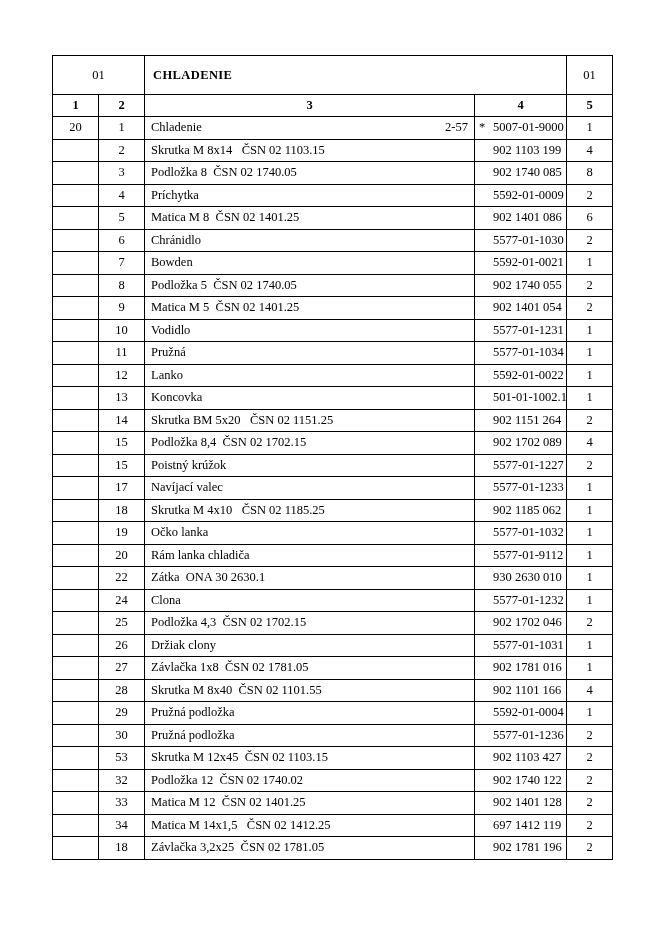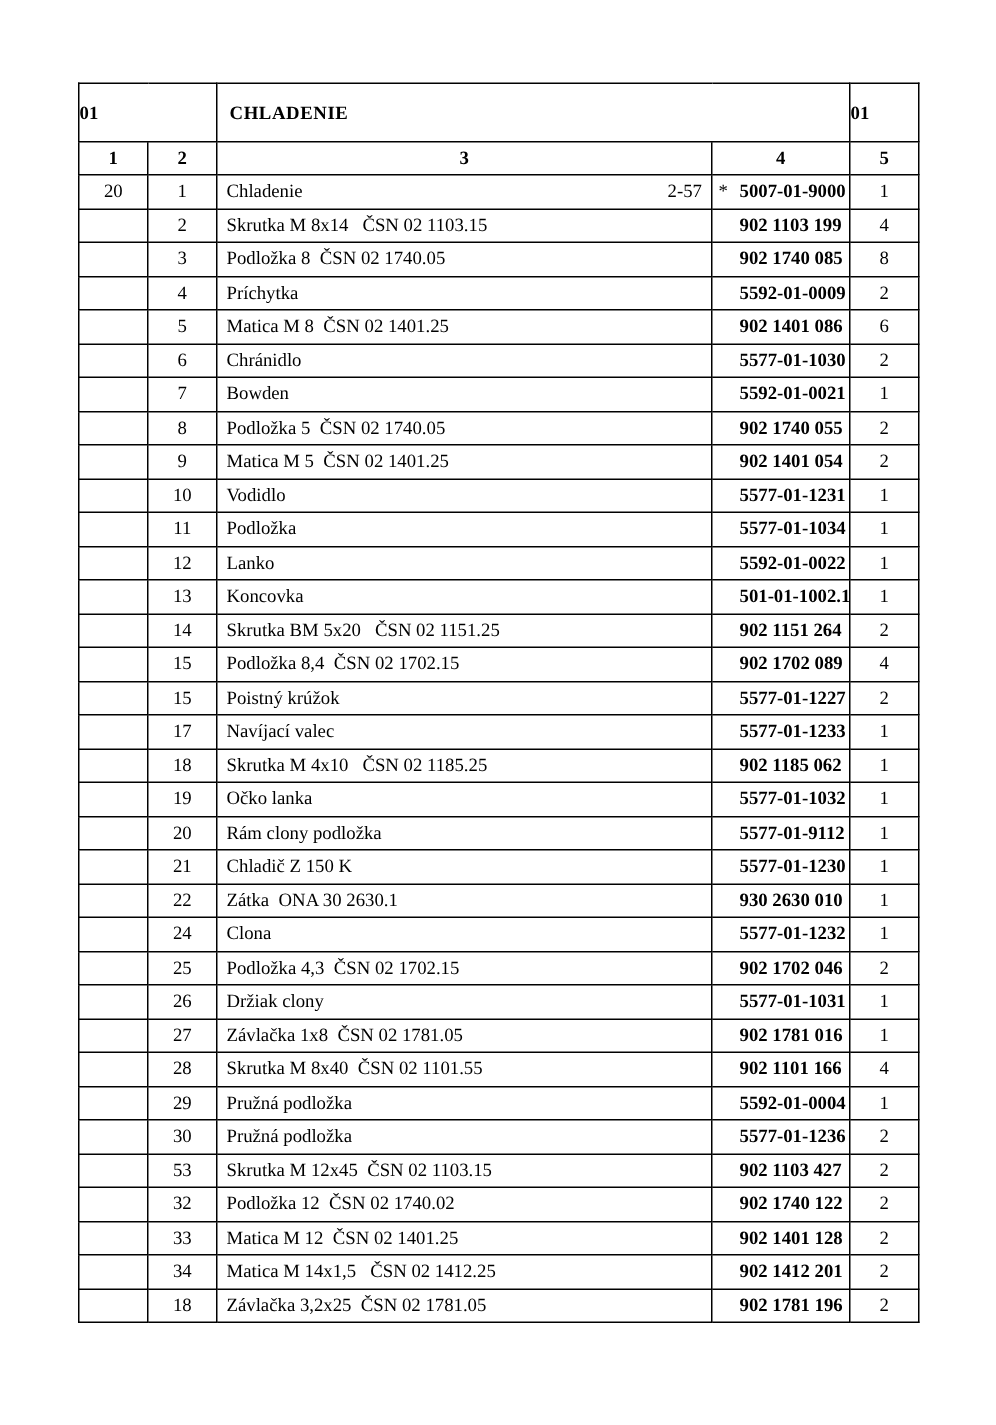--- a/index.html
+++ b/index.html
@@ -30,22 +30,22 @@
     border: 1px solid #000000;
     padding: 0;
     vertical-align: middle;
     font-size: 12.5px;
   }
   
   .title-row td {
     height: 38px;
   }
   .title-code {
-    text-align: left;
-    font-weight: bold;
+    text-align: center;
+    font-weight: normal;
     font-size: 14px;
   }
   .title-name {
     padding-left: 8px !important;
     font-weight: bold;
     font-size: 14px;
     letter-spacing: 0.4px;
   }
   
   .head-row td {
@@ -100,21 +100,20 @@
     padding-left: 4px;
   }
   .num-mark {
     width: 14px;
     flex: 0 0 14px;
     text-align: left;
   }
   .num-text {
     flex: 1 1 auto;
     white-space: pre;
-    font-weight: bold;
   }
 </style>
 </head>
 <body>
 
 <div class="page">
   <table class="parts">
     <colgroup>
       <col style="width:46px">
         <col style="width:46px">
@@ -315,21 +314,21 @@
               <span class="num-text">5577-01-1231</span>
             </div>
           </td>
           <td class="c5">1</td>
         </tr>
         <tr class="body-row">
           <td class="c1"></td>
           <td class="c2">11</td>
           <td class="c3">
             <div class="desc-wrap">
-              <span class="desc-text">Podložka</span>
+              <span class="desc-text">Pružná</span>
               <span class="desc-spacer"></span>
               <span class="desc-ref"></span>
             </div>
           </td>
           <td class="c4">
             <div class="num-wrap">
               <span class="num-mark"></span>
               <span class="num-text">5577-01-1034</span>
             </div>
           </td>
@@ -477,53 +476,35 @@
               <span class="num-text">5577-01-1032</span>
             </div>
           </td>
           <td class="c5">1</td>
         </tr>
         <tr class="body-row">
           <td class="c1"></td>
           <td class="c2">20</td>
           <td class="c3">
             <div class="desc-wrap">
-              <span class="desc-text">Rám clony podložka</span>
+              <span class="desc-text">Rám lanka chladiča</span>
               <span class="desc-spacer"></span>
               <span class="desc-ref"></span>
             </div>
           </td>
           <td class="c4">
             <div class="num-wrap">
               <span class="num-mark"></span>
               <span class="num-text">5577-01-9112</span>
             </div>
           </td>
           <td class="c5">1</td>
         </tr>
         <tr class="body-row">
           <td class="c1"></td>
-          <td class="c2">21</td>
-          <td class="c3">
-            <div class="desc-wrap">
-              <span class="desc-text">Chladič Z 150 K</span>
-              <span class="desc-spacer"></span>
-              <span class="desc-ref"></span>
-            </div>
-          </td>
-          <td class="c4">
-            <div class="num-wrap">
-              <span class="num-mark"></span>
-              <span class="num-text">5577-01-1230</span>
-            </div>
-          </td>
-          <td class="c5">1</td>
-        </tr>
-        <tr class="body-row">
-          <td class="c1"></td>
           <td class="c2">22</td>
           <td class="c3">
             <div class="desc-wrap">
               <span class="desc-text">Zátka  ONA 30 2630.1</span>
               <span class="desc-spacer"></span>
               <span class="desc-ref"></span>
             </div>
           </td>
           <td class="c4">
             <div class="num-wrap">
@@ -719,21 +700,21 @@
           <td class="c3">
             <div class="desc-wrap">
               <span class="desc-text">Matica M 14x1,5   ČSN 02 1412.25</span>
               <span class="desc-spacer"></span>
               <span class="desc-ref"></span>
             </div>
           </td>
           <td class="c4">
             <div class="num-wrap">
               <span class="num-mark"></span>
-              <span class="num-text">902 1412 201</span>
+              <span class="num-text">697 1412 119</span>
             </div>
           </td>
           <td class="c5">2</td>
         </tr>
         <tr class="body-row">
           <td class="c1"></td>
           <td class="c2">18</td>
           <td class="c3">
             <div class="desc-wrap">
               <span class="desc-text">Závlačka 3,2x25  ČSN 02 1781.05</span>

